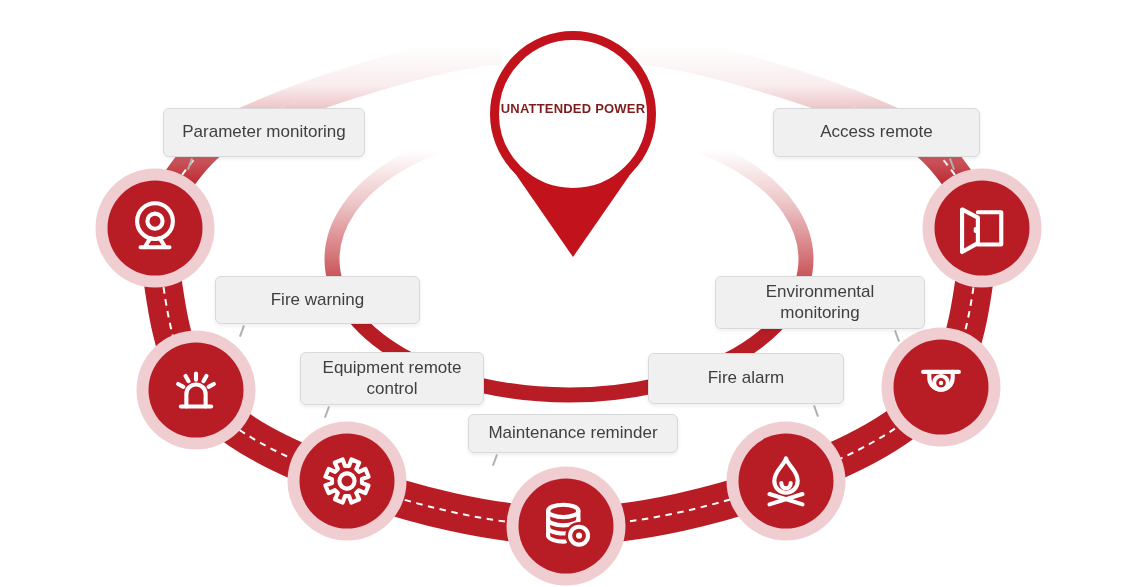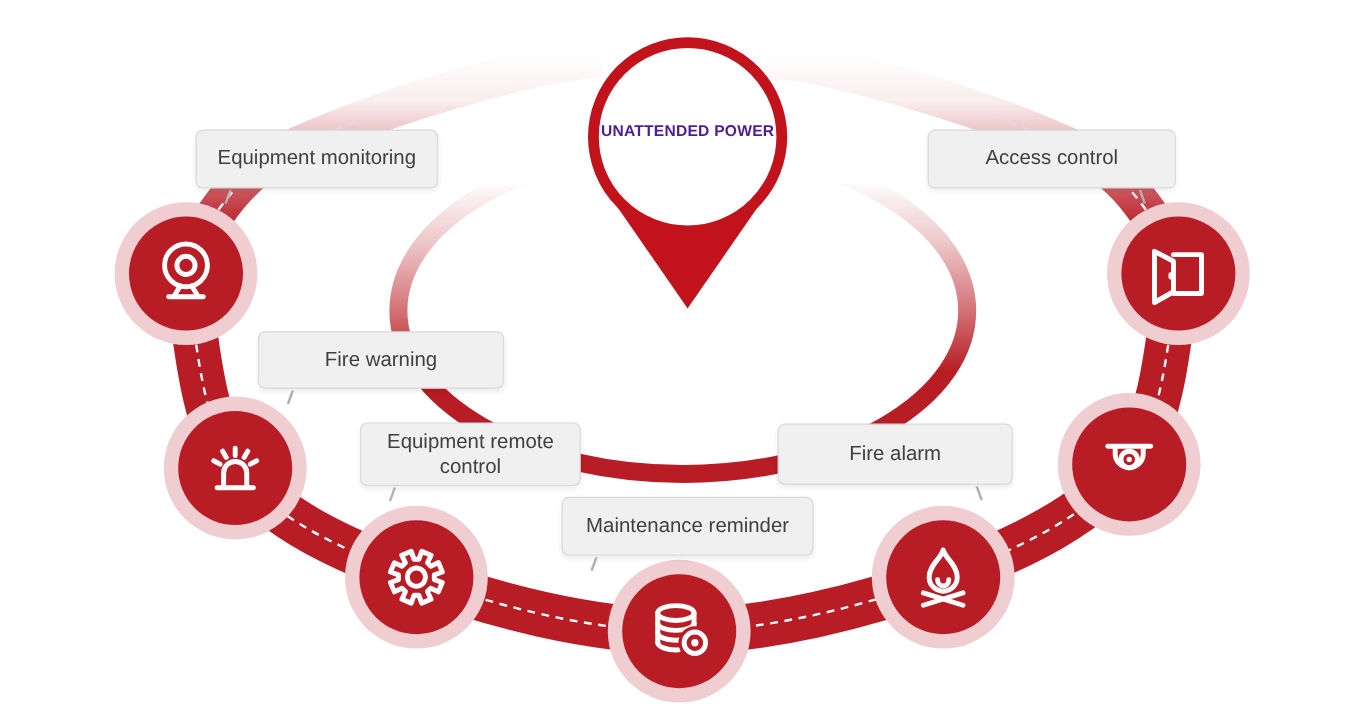--- a/index.html
+++ b/index.html
@@ -6,21 +6,21 @@
   .stage{position:relative;width:1139px;height:587px;background:#ffffff;overflow:hidden;font-family:"Liberation Sans",sans-serif;}
   svg{position:absolute;left:0;top:0;}
   .label{position:absolute;background:var(--labelBg);border:1px solid var(--labelBorder);border-radius:6px;
          display:flex;align-items:center;justify-content:center;text-align:center;
          font-size:17px;color:var(--text);line-height:1.22;box-shadow:0 2px 4px rgba(0,0,0,.07);
          padding:0 16px;box-sizing:border-box;}
   .ptr{position:absolute;bottom:-14px;width:2px;height:12px;background:var(--pointer);}
   .ptr-left{left:25px;transform:rotate(20deg);}
   .ptr-right{right:26px;transform:rotate(-20deg);}
   .pin-title{position:absolute;left:491px;top:94px;width:164px;text-align:center;
-             font-weight:bold;font-size:13px;color:#4c1d95;letter-spacing:.2px;}
+             font-weight:bold;font-size:13px;color:#7f1d1d;letter-spacing:.2px;}
   .pin-title span{display:block;line-height:29px;}
 </style>
 </head>
 <body>
 
 <div class="stage">
   <svg id="scene" width="1139" height="587" viewBox="0 0 1139 587">
     <defs>
       <linearGradient id="tailFade" gradientUnits="userSpaceOnUse" x1="0" y1="45" x2="0" y2="195">
         <stop offset="0" stop-color="#b81c24" stop-opacity="0"></stop>
@@ -132,40 +132,44 @@
         <circle cx="982" cy="228" r="47.5" fill="#b81c24"></circle>
         <use href="#sym-door" x="949" y="195" width="66" height="66"></use>
       </g>
     <g id="layer-pin">
         <path d="M510 166 L636 166 L573 257 Z" fill="#c2121c"></path>
         <circle cx="573" cy="114" r="78.5" fill="#ffffff" stroke="#c2121c" stroke-width="9"></circle>
       </g>
   </svg>
 
   <div class="label" style="left: 163px; top: 108px; width: 202px; height: 49px;">
-      <span>Equipment monitoring</span>
+      <span>Parameter monitoring</span>
       <i class="ptr ptr-left"></i>
     </div>
   <div class="label" style="left: 773px; top: 108px; width: 207px; height: 49px;">
-      <span>Access control</span>
+      <span>Access remote</span>
       <i class="ptr ptr-right"></i>
     </div>
   <div class="label" style="left: 215px; top: 276px; width: 205px; height: 48px;">
       <span>Fire warning</span>
       <i class="ptr ptr-left"></i>
+    </div>
+  <div class="label" style="left: 715px; top: 276px; width: 210px; height: 53px;">
+      <span>Environmental monitoring</span>
+      <i class="ptr ptr-right"></i>
     </div>
   <div class="label" style="left: 300px; top: 352px; width: 184px; height: 53px;">
       <span>Equipment remote control</span>
       <i class="ptr ptr-left"></i>
     </div>
   <div class="label" style="left: 648px; top: 353px; width: 196px; height: 51px;">
       <span>Fire alarm</span>
       <i class="ptr ptr-right"></i>
     </div>
-  <div class="label" style="left: 468px; top: 414px; width: 210px; height: 49px;">
+  <div class="label" style="left: 468px; top: 414px; width: 210px; height: 39px;">
       <span>Maintenance reminder</span>
       <i class="ptr ptr-left"></i>
     </div>
 
   <div class="pin-title">
     <span>UNATTENDED POWER</span>
   </div>
 </div>
 
 </body></html>

